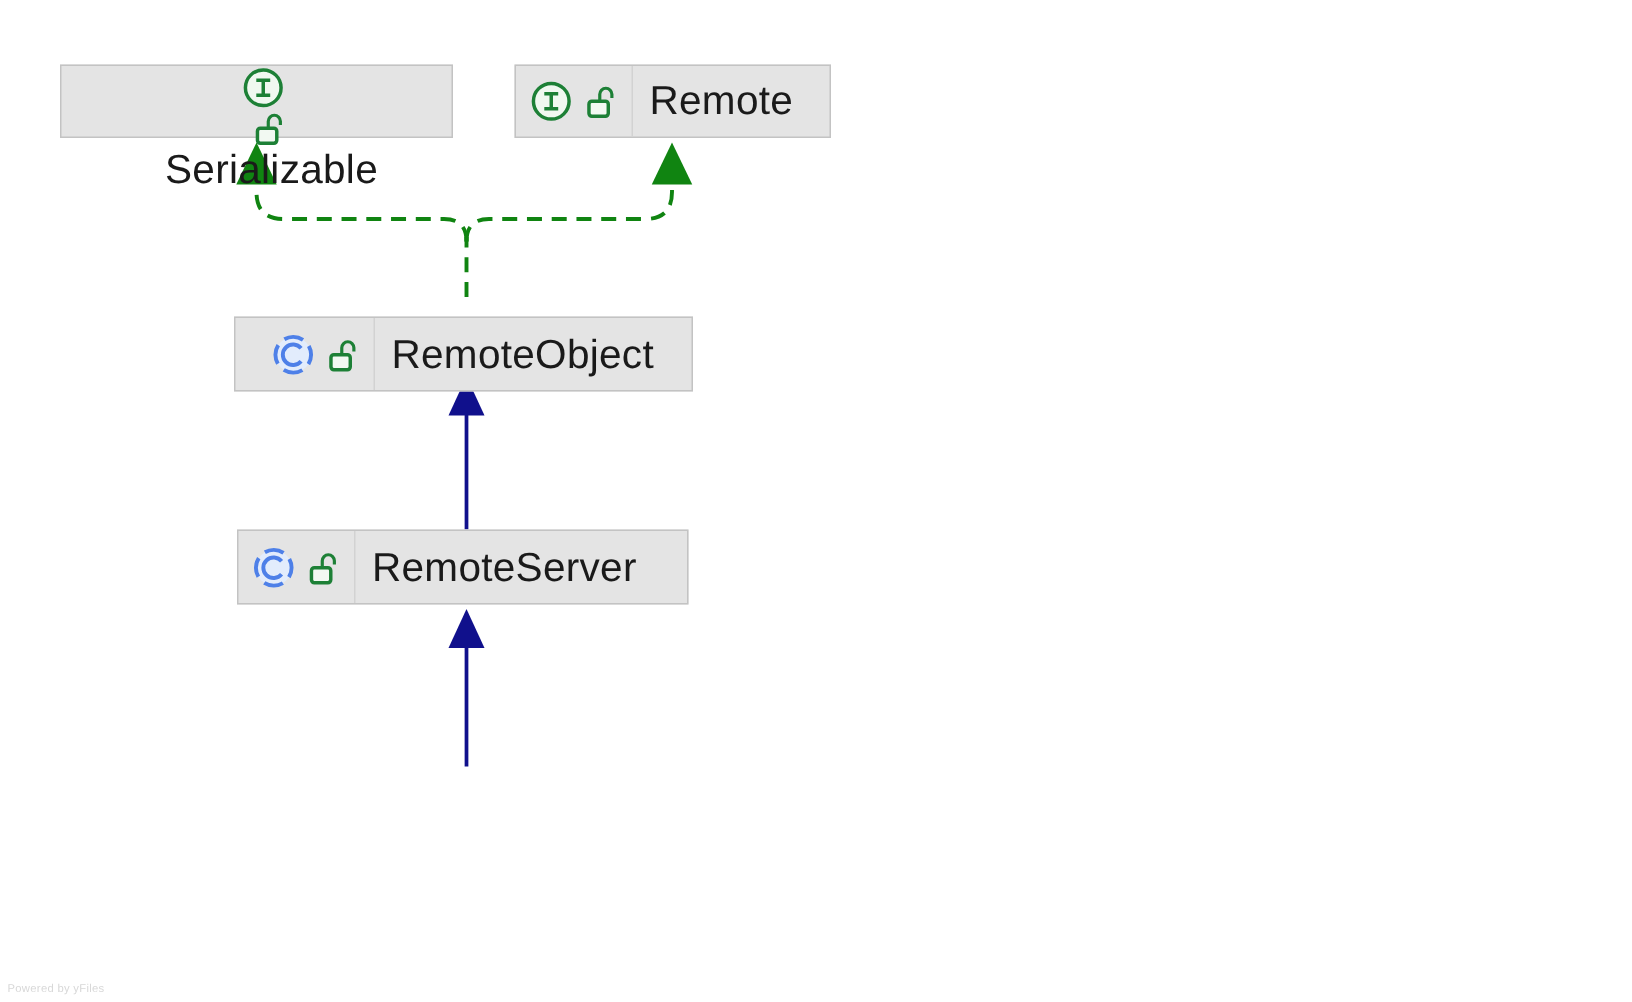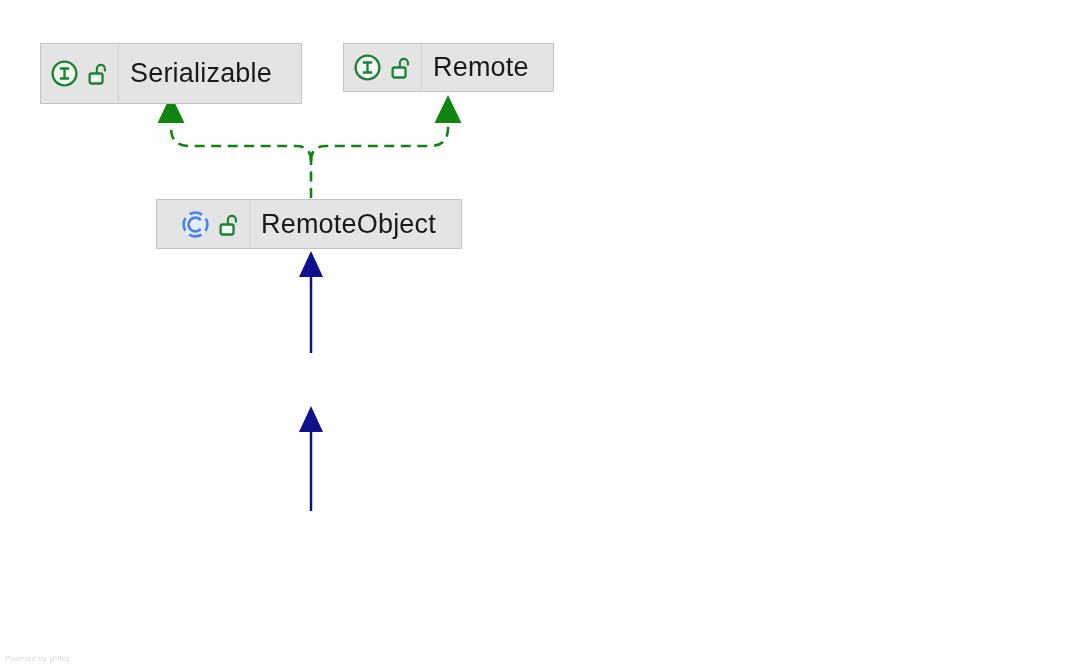--- a/index.html
+++ b/index.html
@@ -86,21 +86,21 @@
       <path d="M311 353 L311 276"></path>
       <polygon points="311,251 299,277 323,277" fill="#10108c" stroke="none"></polygon>
     </g>
 
     <g fill="none" stroke="#10108c" stroke-width="2.5">
       <path d="M311 511 L311 431"></path>
       <polygon points="311,406 299,432 323,432" fill="#10108c" stroke="none"></polygon>
     </g>
   </svg>
 
-  <div class="node" style="left:40px; top:43px; width:262px; height:61px;">
+  <div class="node" style="left:40px; top:43px; width:262px; height:49px;flex-direction:column;">
     <svg class="type-icon" viewBox="0 0 30 30">
       <circle cx="15" cy="15" r="12.3" fill="#f0f8f0" stroke="#1d8036" stroke-width="2.4"></circle>
       <path d="M10.2 9.8 H19.8 M10.2 20.2 H19.8 M15 9.8 V20.2" stroke="#1d8036" stroke-width="2.4" fill="none"></path>
     </svg>
     <svg class="lock-icon" viewBox="0 0 20 26">
       <rect x="1.3" y="13" width="13.4" height="10.4" rx="2" fill="#f2f9f2" stroke="#1d8036" stroke-width="2.4"></rect>
       <path d="M8.8 13 V8.2 A4.2 4.2 0 0 1 17.2 8.2 V10.8" fill="none" stroke="#1d8036" stroke-width="2.2"></path>
     </svg>
     <span class="sep"></span>
     <span class="label">Serializable</span>
@@ -112,30 +112,42 @@
       <path d="M10.2 9.8 H19.8 M10.2 20.2 H19.8 M15 9.8 V20.2" stroke="#1d8036" stroke-width="2.4" fill="none"></path>
     </svg>
     <svg class="lock-icon" viewBox="0 0 20 26">
       <rect x="1.3" y="13" width="13.4" height="10.4" rx="2" fill="#f2f9f2" stroke="#1d8036" stroke-width="2.4"></rect>
       <path d="M8.8 13 V8.2 A4.2 4.2 0 0 1 17.2 8.2 V10.8" fill="none" stroke="#1d8036" stroke-width="2.2"></path>
     </svg>
     <span class="sep"></span>
     <span class="label">Remote</span>
   </div>
 
-  <div class="node" style="left:156px; top:199px; width:306px; height:50px;padding-left:24px;">
+  <div class="node" style="left:156px; top:211px; width:306px; height:50px;padding-left:24px;">
     <svg class="type-icon" viewBox="0 0 30 30">
       <circle cx="15" cy="15" r="12.3" fill="#e2ecfc" stroke="#4e80e8" stroke-width="2.7" stroke-dasharray="13.5 5.8" stroke-dashoffset="6.7"></circle>
       <path d="M20.4 10.5 A7.1 7.1 0 1 0 20.4 19.5" fill="none" stroke="#4e80e8" stroke-width="2.7"></path>
     </svg>
     <svg class="lock-icon" viewBox="0 0 20 26">
       <rect x="1.3" y="13" width="13.4" height="10.4" rx="2" fill="#f2f9f2" stroke="#1d8036" stroke-width="2.4"></rect>
       <path d="M8.8 13 V8.2 A4.2 4.2 0 0 1 17.2 8.2 V10.8" fill="none" stroke="#1d8036" stroke-width="2.2"></path>
     </svg>
     <span class="sep"></span>
     <span class="label">RemoteObject</span>
   </div>
 
+  <div class="node" style="left:158px; top:353px; width:301px; height:50px;">
+    <svg class="type-icon" viewBox="0 0 30 30">
+      <circle cx="15" cy="15" r="12.3" fill="#e2ecfc" stroke="#4e80e8" stroke-width="2.7" stroke-dasharray="13.5 5.8" stroke-dashoffset="6.7"></circle>
+      <path d="M20.4 10.5 A7.1 7.1 0 1 0 20.4 19.5" fill="none" stroke="#4e80e8" stroke-width="2.7"></path>
+    </svg>
+    <svg class="lock-icon" viewBox="0 0 20 26">
+      <rect x="1.3" y="13" width="13.4" height="10.4" rx="2" fill="#f2f9f2" stroke="#1d8036" stroke-width="2.4"></rect>
+      <path d="M8.8 13 V8.2 A4.2 4.2 0 0 1 17.2 8.2 V10.8" fill="none" stroke="#1d8036" stroke-width="2.2"></path>
+    </svg>
+    <span class="sep"></span>
+    <span class="label">RemoteServer</span>
+  </div>
 
 
   <div class="watermark">Powered by yFiles</div>
 
 </div>
 
 </body></html>

